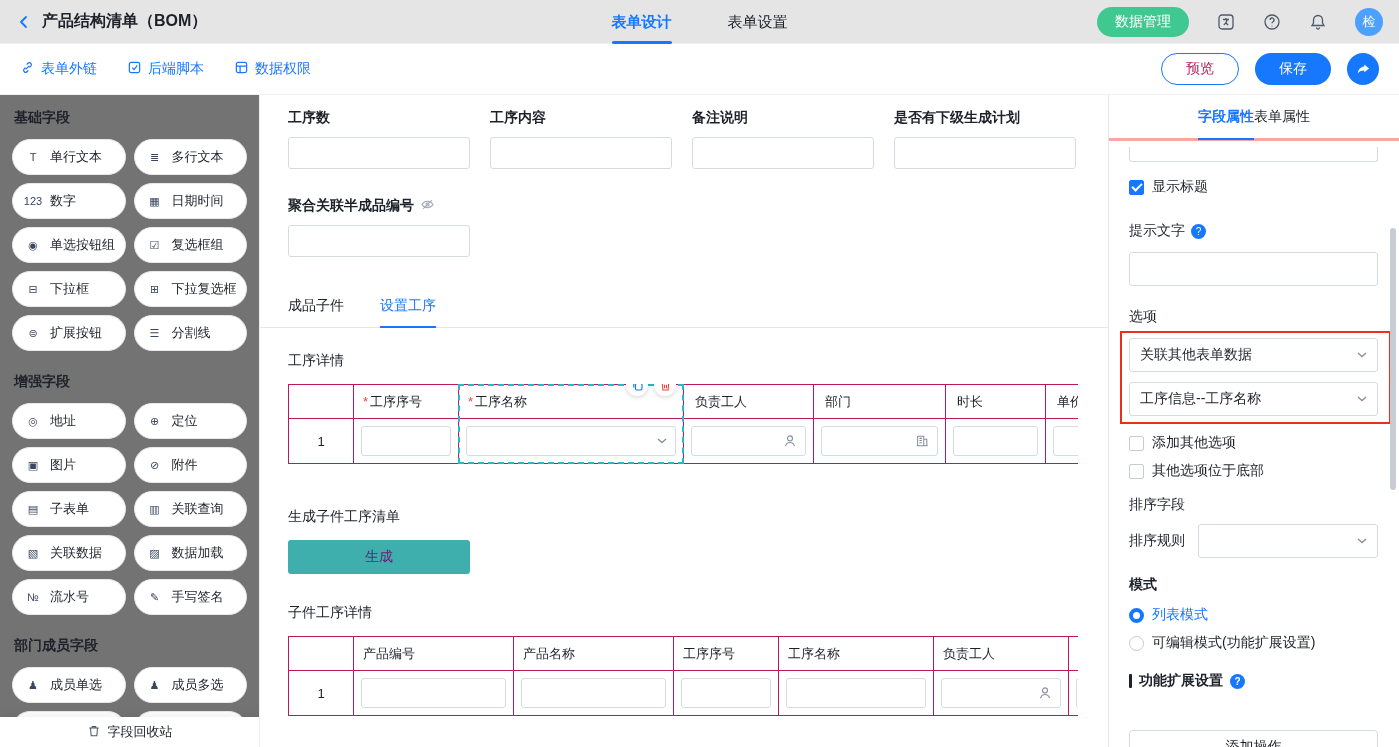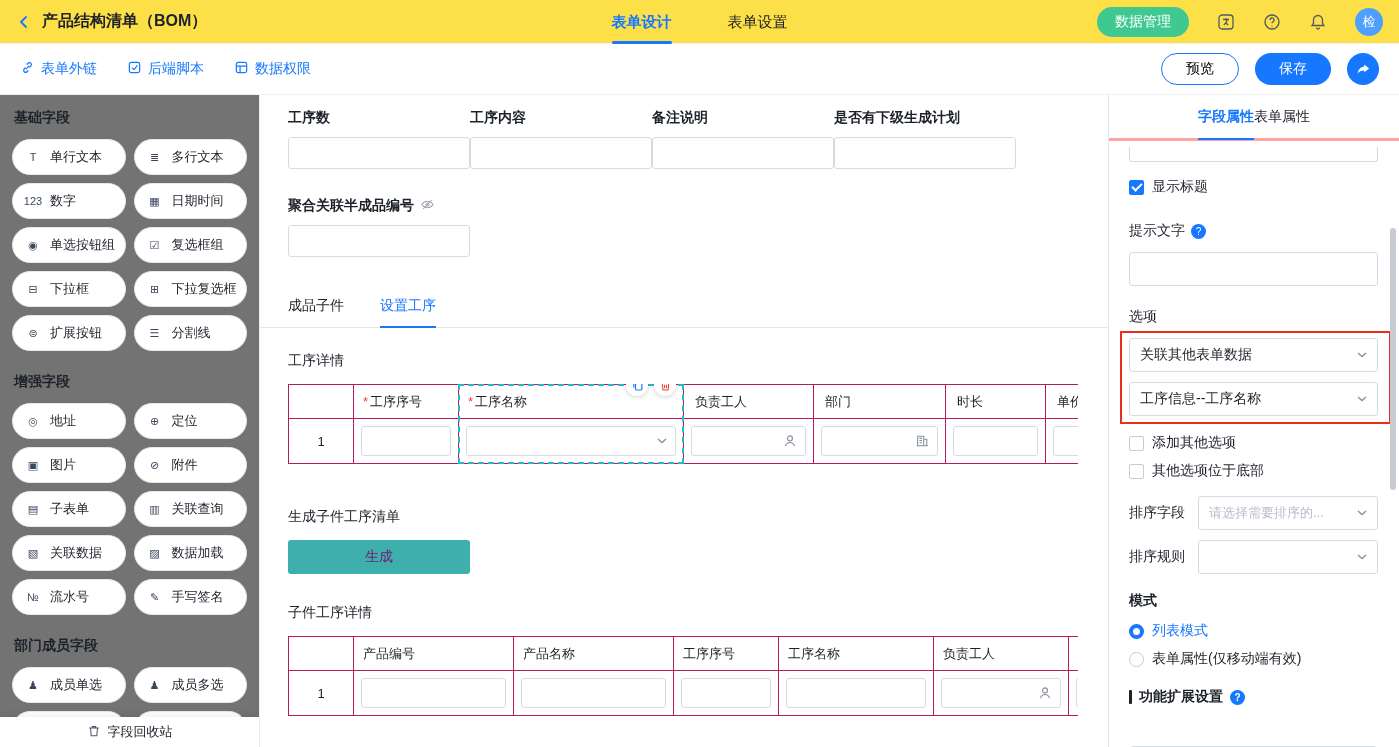--- a/index.html
+++ b/index.html
@@ -1,56 +1,56 @@
 <!DOCTYPE html>
 <html><head>
 <meta charset="utf-8">
 <style>
   *{box-sizing:border-box;margin:0;padding:0}
   body{font-family:"Liberation Sans","DejaVu Sans",sans-serif;color:#1d2129;background:#fff}
   .app{width:1399px;height:747px;position:relative;overflow:hidden;background:#fff;font-size:14px}
 
   
-  .topbar{height:44px;display:flex;align-items:center;padding:0 16px;border-bottom:1px solid #f0f1f3;position:relative;background:#fde047}
+  .topbar{height:44px;display:flex;align-items:center;padding:0 16px;border-bottom:1px solid #f0f1f3;position:relative;background:#e5e5e5}
   .tb-left{display:flex;align-items:center;gap:10px}
   .back-btn{display:flex;align-items:center;cursor:pointer}
   .page-title{font-size:16px;font-weight:bold}
   .tb-center{position:absolute;left:50%;top:0;transform:translateX(-50%);display:flex;gap:56px;height:44px}
   .h-tab{display:flex;align-items:center;font-size:15px;position:relative;cursor:pointer;color:#1d2129}
   .h-tab.active{color:#1677ff;font-weight:bold}
   .h-tab.active::after{content:"";position:absolute;left:0;right:0;bottom:0;height:3px;background:#1677ff;border-radius:2px}
   .tb-right{margin-left:auto;display:flex;align-items:center;gap:28px}
   .green-btn{background:#3fc991;color:#fff;border:none;border-radius:16px;height:30px;padding:0 18px;font-size:14px;cursor:pointer}
   .tbicon{display:flex;align-items:center;cursor:pointer}
   .avatar{width:28px;height:28px;border-radius:50%;background:#4da0ff;color:#fff;display:flex;align-items:center;justify-content:center;font-size:13px;cursor:pointer}
 
   
   .subbar{height:51px;display:flex;align-items:center;padding:0 20px;border-bottom:1px solid #eef0f2}
   .sb-link{color:#1677ff;display:flex;align-items:center;gap:6px;margin-right:30px;cursor:pointer}
   .sb-right{margin-left:auto;display:flex;align-items:center;gap:16px}
-  .btn-outline{height:32px;padding:0 24px;border:1px solid #1677ff;color:#000000;background:#fff;border-radius:16px;font-size:14px;cursor:pointer}
+  .btn-outline{height:32px;padding:0 24px;border:1px solid #1677ff;color:#be185d;background:#fff;border-radius:16px;font-size:14px;cursor:pointer}
   .btn-primary{height:32px;padding:0 24px;background:#1677ff;color:#fff;border:none;border-radius:16px;font-size:14px;cursor:pointer}
   .share-btn{width:32px;height:32px;border-radius:50%;background:#1677ff;display:flex;align-items:center;justify-content:center;cursor:pointer}
 
   
   .main{display:flex;height:652px}
 
   
   .sidebar{width:260px;background:#737373;border-right:1px solid #ebedf0;padding:14px 12px 0 12px;position:relative;overflow:hidden;flex:none}
   .sec-title{font-weight:bold;font-size:14px;margin:0 2px 12px 2px}
   .sec-title.mt{margin-top:22px}
   .pill-grid{display:grid;grid-template-columns:1fr 1fr;gap:8px}
   .pill{height:36px;background:#fff;border:1px solid #e6e8ec;border-radius:18px;display:flex;align-items:center;padding:0 10px;gap:7px;cursor:pointer;overflow:hidden}
   .pill-icon{width:20px;flex:none;text-align:center;font-size:11px;color:#39465f}
   .pill-label{font-size:13px;white-space:nowrap}
   .recycle-bar{position:absolute;left:0;right:0;bottom:0;height:30px;background:#fff;box-shadow:0 -2px 8px rgba(0,0,0,.07);display:flex;align-items:center;justify-content:center;gap:7px;font-size:13px;cursor:pointer;z-index:3}
 
   
   .canvas{flex:1;padding:14px 0 0 28px;position:relative;overflow:hidden;background:#fff}
-  .fields-row{display:flex;}
+  .fields-row{display:flex;gap:20px}
   .fld{width:182px}
   .fld-label{font-weight:bold;font-size:14px;display:flex;align-items:center;gap:6px}
   .f-input{width:182px;height:32px;border:1px solid #d6dbe3;border-radius:3px;margin-top:10px;outline:none;padding:0 8px;font:inherit;display:block}
   .agg{margin-top:28px}
   .c-tabs{display:flex;gap:36px;margin:40px 0 0 -28px;padding:0 0 12px 28px;border-bottom:1px solid #e5e6eb}
   .c-tab{font-size:14px;position:relative;cursor:pointer}
   .c-tab.active{color:#1677ff}
   .c-tab.active::after{content:"";position:absolute;left:0;right:0;bottom:-13px;height:2px;background:#1677ff}
   .blk-title{font-weight:normal;font-size:14px;margin-top:24px}
   .blk-title.gen{margin-top:44px}
@@ -544,28 +544,20 @@
         <span class="cb"></span>
         <span>添加其他选项</span>
       </div>
       <div class="cb-row" style="margin-top:10px">
         <span class="cb"></span>
         <span>其他选项位于底部</span>
       </div>
 
       <div class="inline-row" style="margin-top:16px">
         <span class="p-label">排序字段</span>
-        <div class="dd">
-          <span class="placeholder">请选择需要排序的...</span>
-          <span class="chev">
-              <svg width="10" height="6" viewBox="0 0 10 6">
-                <path d="M1 1l4 3.6L9 1" fill="none" stroke="#86909c" stroke-width="1.3"></path>
-              </svg>
-            </span>
-        </div>
       </div>
       <div class="inline-row">
         <span class="p-label">排序规则</span>
         <div class="dd">
           <span class="chev">
               <svg width="10" height="6" viewBox="0 0 10 6">
                 <path d="M1 1l4 3.6L9 1" fill="none" stroke="#86909c" stroke-width="1.3"></path>
               </svg>
             </span>
         </div>
@@ -573,21 +565,21 @@
 
       <div class="p-label" style="margin-top:18px;font-weight:bold">
         <span>模式</span>
       </div>
       <div class="radio-row" style="margin-top:12px">
         <span class="radio sel"></span>
         <span style="color:#1677ff">列表模式</span>
       </div>
       <div class="radio-row" style="margin-top:10px">
         <span class="radio"></span>
-        <span>表单属性(仅移动端有效)</span>
+        <span>可编辑模式(功能扩展设置)</span>
       </div>
 
       <div class="ext-head" style="margin-top:20px">
         <span class="ext-bar"></span>
         <span>功能扩展设置</span>
         <span class="q"></span>
       </div>
       <button class="btn-ghost" style="margin-top:40px">添加操作</button>
     </aside>
   </div>

